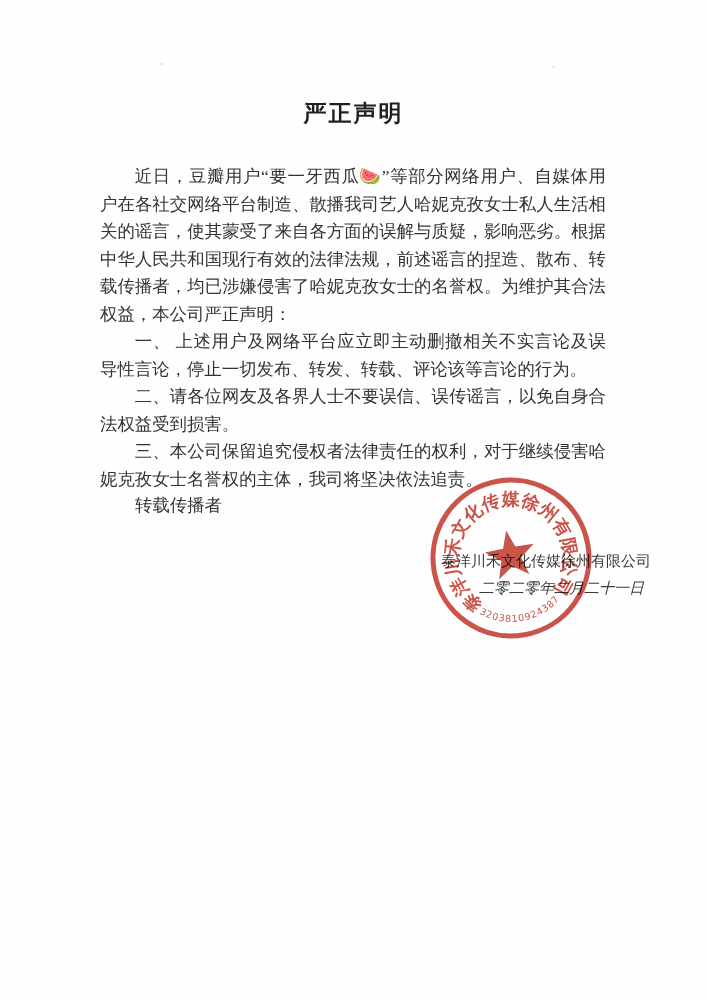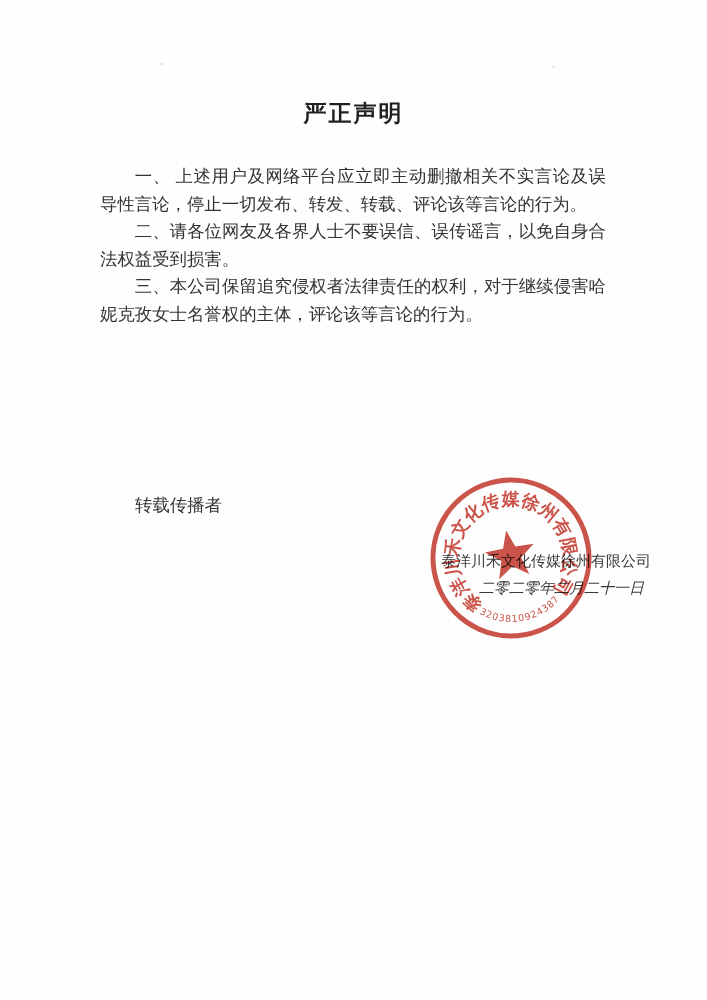--- a/index.html
+++ b/index.html
@@ -95,23 +95,24 @@
 <body>
 
 <div class="page">
 
   <span class="speck speck-1"></span>
   <span class="speck speck-2"></span>
 
   <h1 class="doc-title">严正声明</h1>
 
   <div class="doc-body">
+    <p>近日，豆瓣用户“要一牙西瓜🍉”等部分网络用户、自媒体用户在各社交网络平台制造、散播我司艺人哈妮克孜女士私人生活相关的谣言，使其蒙受了来自各方面的误解与质疑，影响恶劣。根据中华人民共和国现行有效的法律法规，前述谣言的捏造、散布、转载传播者，均已涉嫌侵害了哈妮克孜女士的名誉权。为维护其合法权益，本公司严正声明：</p>
     <p>一、 上述用户及网络平台应立即主动删撤相关不实言论及误导性言论，停止一切发布、转发、转载、评论该等言论的行为。</p>
     <p>二、请各位网友及各界人士不要误信、误传谣言，以免自身合法权益受到损害。</p>
-    <p>三、本公司保留追究侵权者法律责任的权利，对于继续侵害哈妮克孜女士名誉权的主体，评论该等言论的行为。</p>
+    <p>三、本公司保留追究侵权者法律责任的权利，对于继续侵害哈妮克孜女士名誉权的主体，我司将坚决依法追责。</p>
   </div>
 
   <div class="closing">转载传播者</div>
 
   <div class="signature">
     <div class="sig-company">泰洋川禾文化传媒徐州有限公司</div>
     <div class="sig-date">二零二零年二月二十一日</div>
   </div>
 
   <div class="seal">

